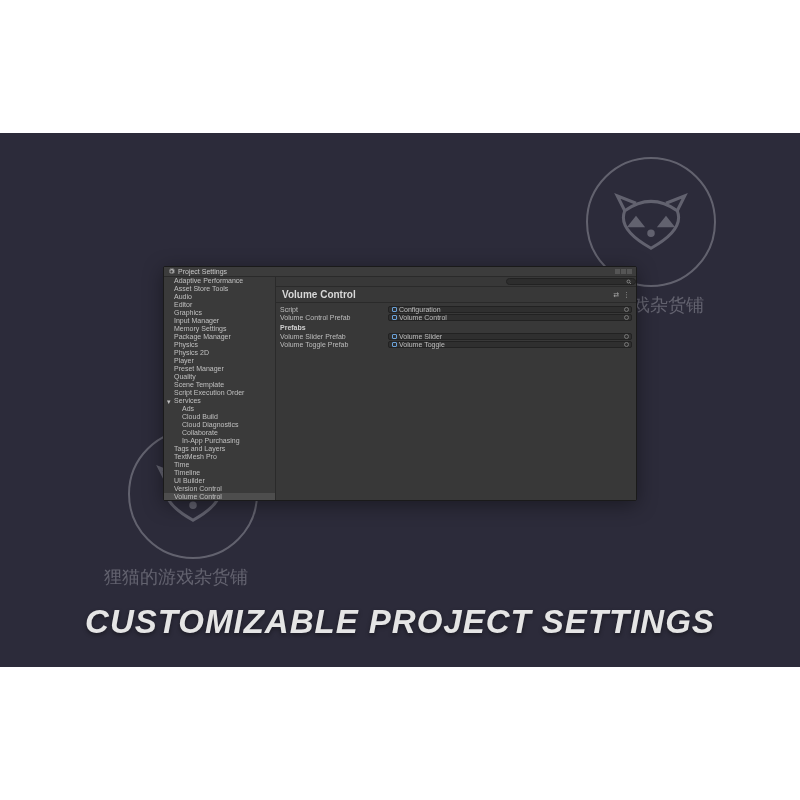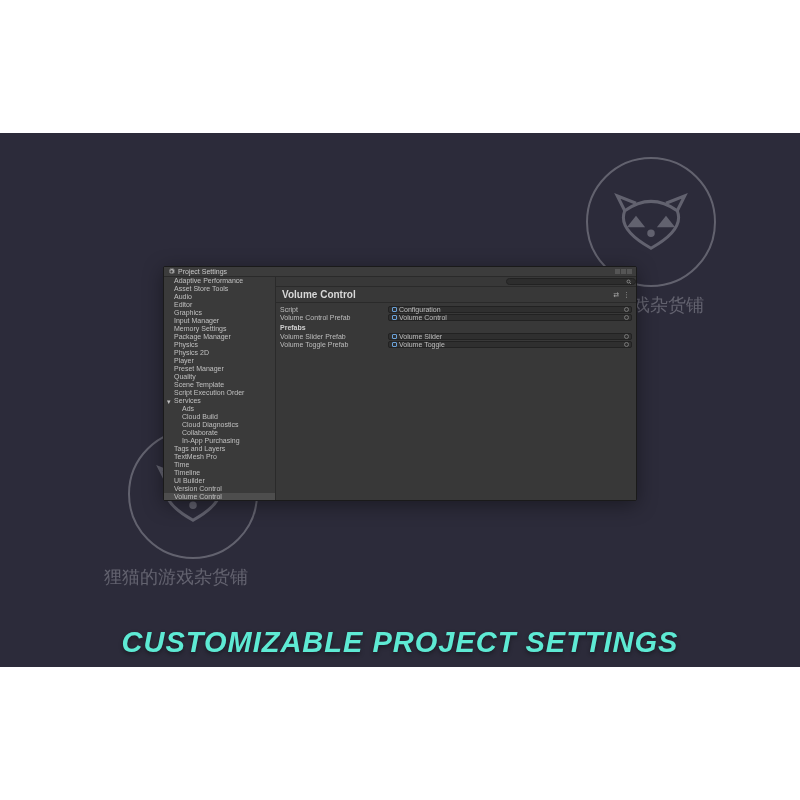--- a/index.html
+++ b/index.html
@@ -174,29 +174,29 @@
   }
   .section-head {
     font-weight: bold;
     color: #d0d0d0;
     margin-top: 3px;
     height: 8px;
   }
   
   .caption {
     position: absolute;
-    bottom: 8px;
+    bottom: 26px;
     left: 0;
     width: 100%;
     text-align: center;
-    font-size: 29px;
+    font-size: 33px;
     font-weight: 900;
     font-style: italic;
     letter-spacing: 1px;
-    color: #5eead4;
+    color: #e5e5e5;
     text-shadow: 0 2px 4px rgba(0,0,0,.4);
   }
 </style>
 </head>
 <body>
 
 <div class="stage">
 
   <div class="watermark" style="left:586px; top:24px; width:130px; height:130px;">
     <svg width="80" height="60" viewBox="0 0 100 80" fill="none" stroke="#c8c8d2" stroke-width="4">

